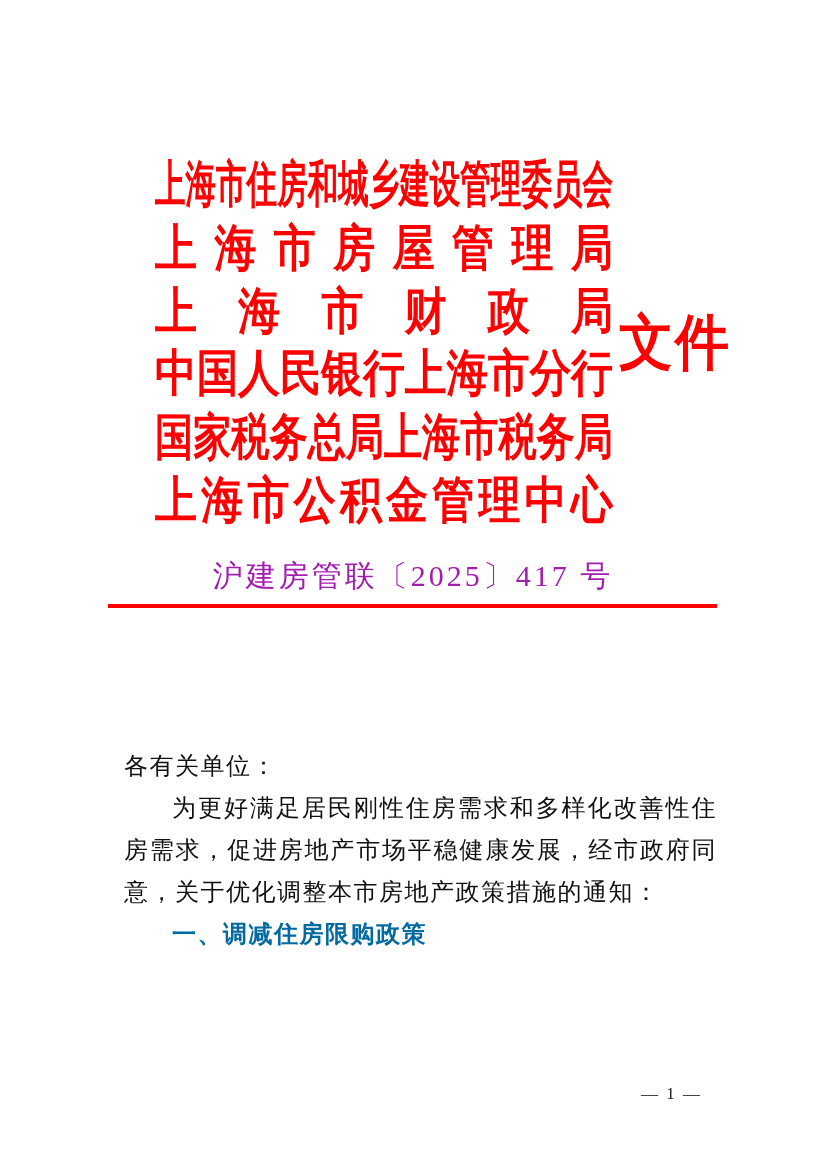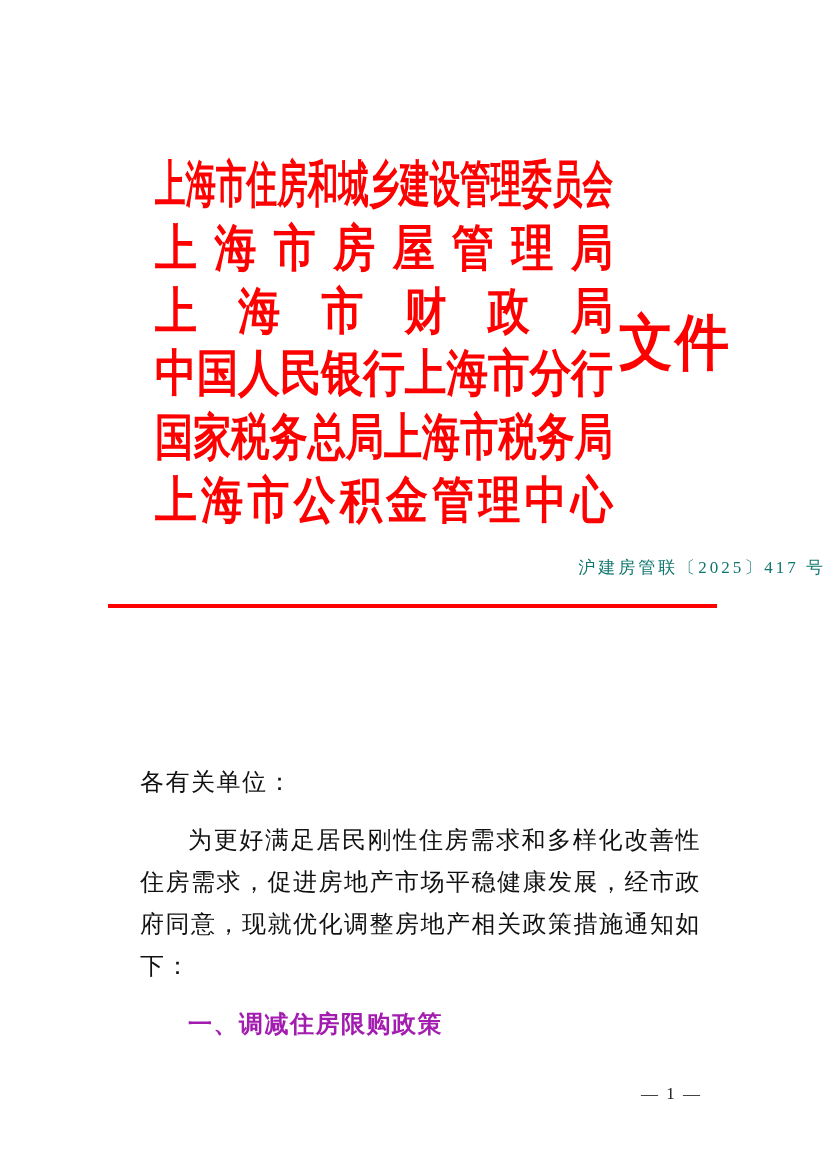--- a/index.html
+++ b/index.html
@@ -52,24 +52,24 @@
     letter-spacing: 2px;
     white-space: nowrap;
   }
 
   
   .doc-number {
     position: absolute;
     top: 556px;
     left: 0;
     width: 100%;
-    text-align: right;
-    font-size: 17px;
+    text-align: center;
+    font-size: 30px;
     letter-spacing: 3px;
-    color: #0f766e;
+    color: #a21caf;
   }
 
   
   .red-rule {
     position: absolute;
     top: 604px;
     left: 108px;
     width: 609px;
     height: 4px;
     background: var(--accent, #fe0000);
@@ -94,27 +94,27 @@
     position: absolute;
     top: 745px;
     left: 124px;
     width: 593px;
     font-size: 24px;
     line-height: 42px;
     letter-spacing: 1.5px;
     text-align: justify;
     color: #111;
   }
-  .body p { margin: 16px; }
+  .body p { margin: 0; }
   .para.indent { text-indent: 2em; }
   .section-heading {
     text-indent: 2em;
     font-family: "Liberation Sans", sans-serif;
     font-weight: bold;
-    color: #a21caf;
+    color: #0369a1;
   }
 
   
   .footer {
     position: absolute;
     top: 1084px;
     right: 124px;
     font-size: 17px;
     letter-spacing: 2px;
     color: #222;
@@ -206,19 +206,19 @@
     <div class="doc-type">文件</div>
   </div>
 
   <div class="doc-number">沪建房管联〔2025〕417 号</div>
 
   <div class="red-rule"></div>
 
 
   <div class="body">
     <p class="para salutation">各有关单位：</p>
-    <p class="para indent">为更好满足居民刚性住房需求和多样化改善性住房需求，促进房地产市场平稳健康发展，经市政府同意，现就优化调整房地产相关政策措施通知如下：</p>
+    <p class="para indent">为更好满足居民刚性住房需求和多样化改善性住房需求，促进房地产市场平稳健康发展，经市政府同意，关于优化调整本市房地产政策措施的通知：</p>
     <p class="para section-heading">一、调减住房限购政策</p>
   </div>
 
   <div class="footer">— 1 —</div>
 
 </div>
 
 </body></html>

